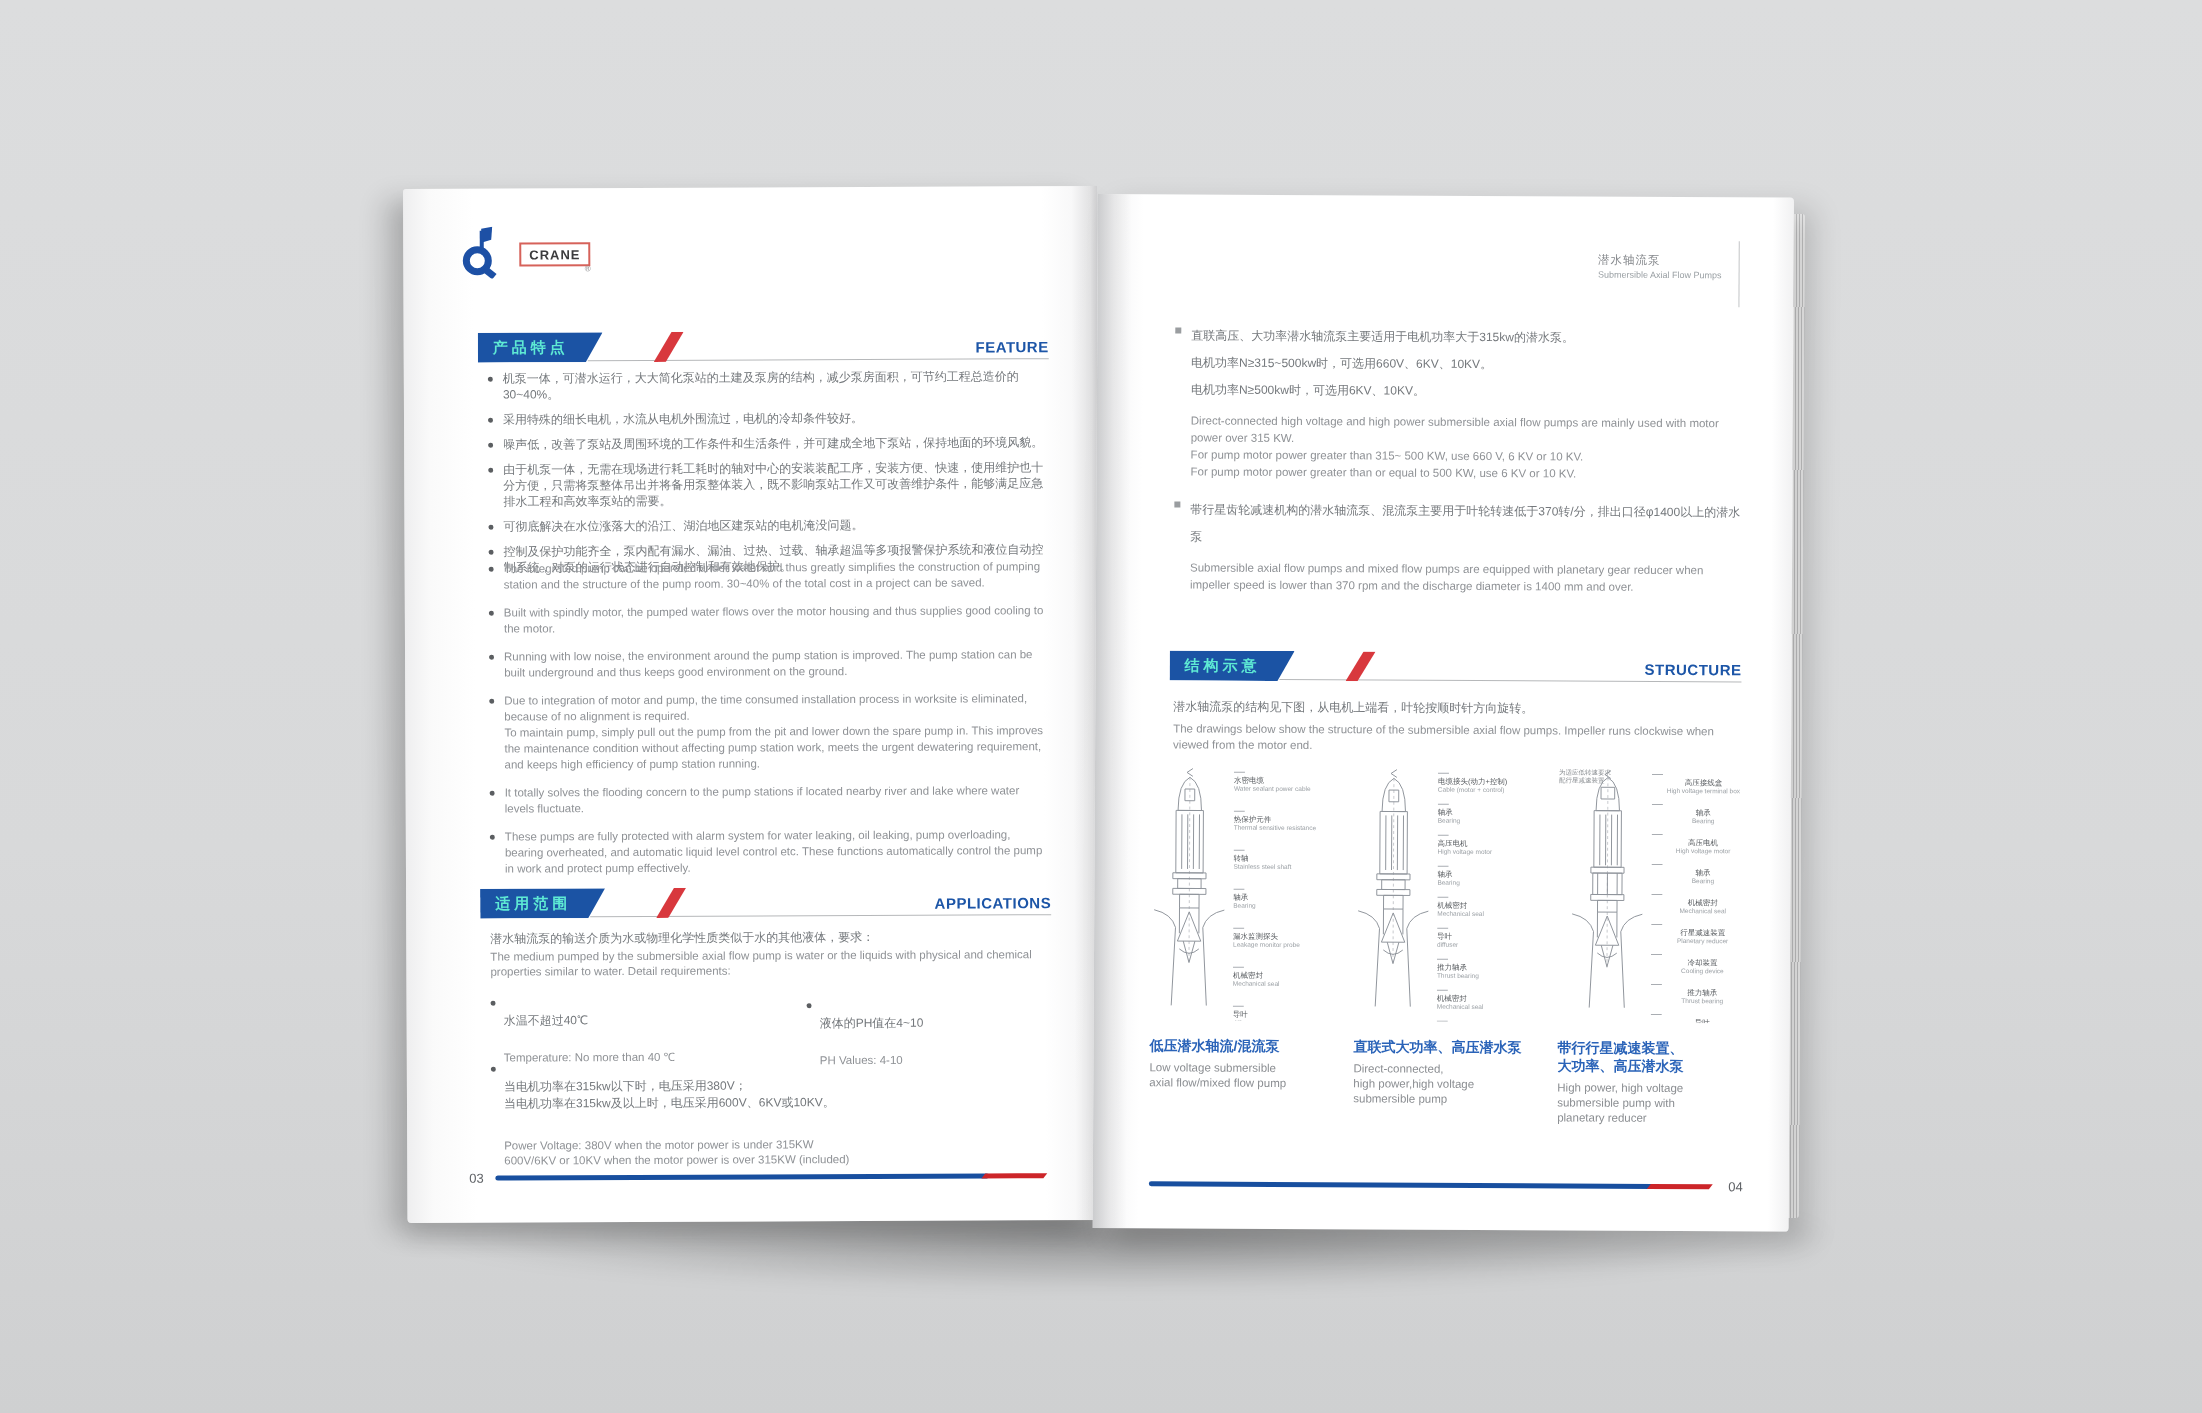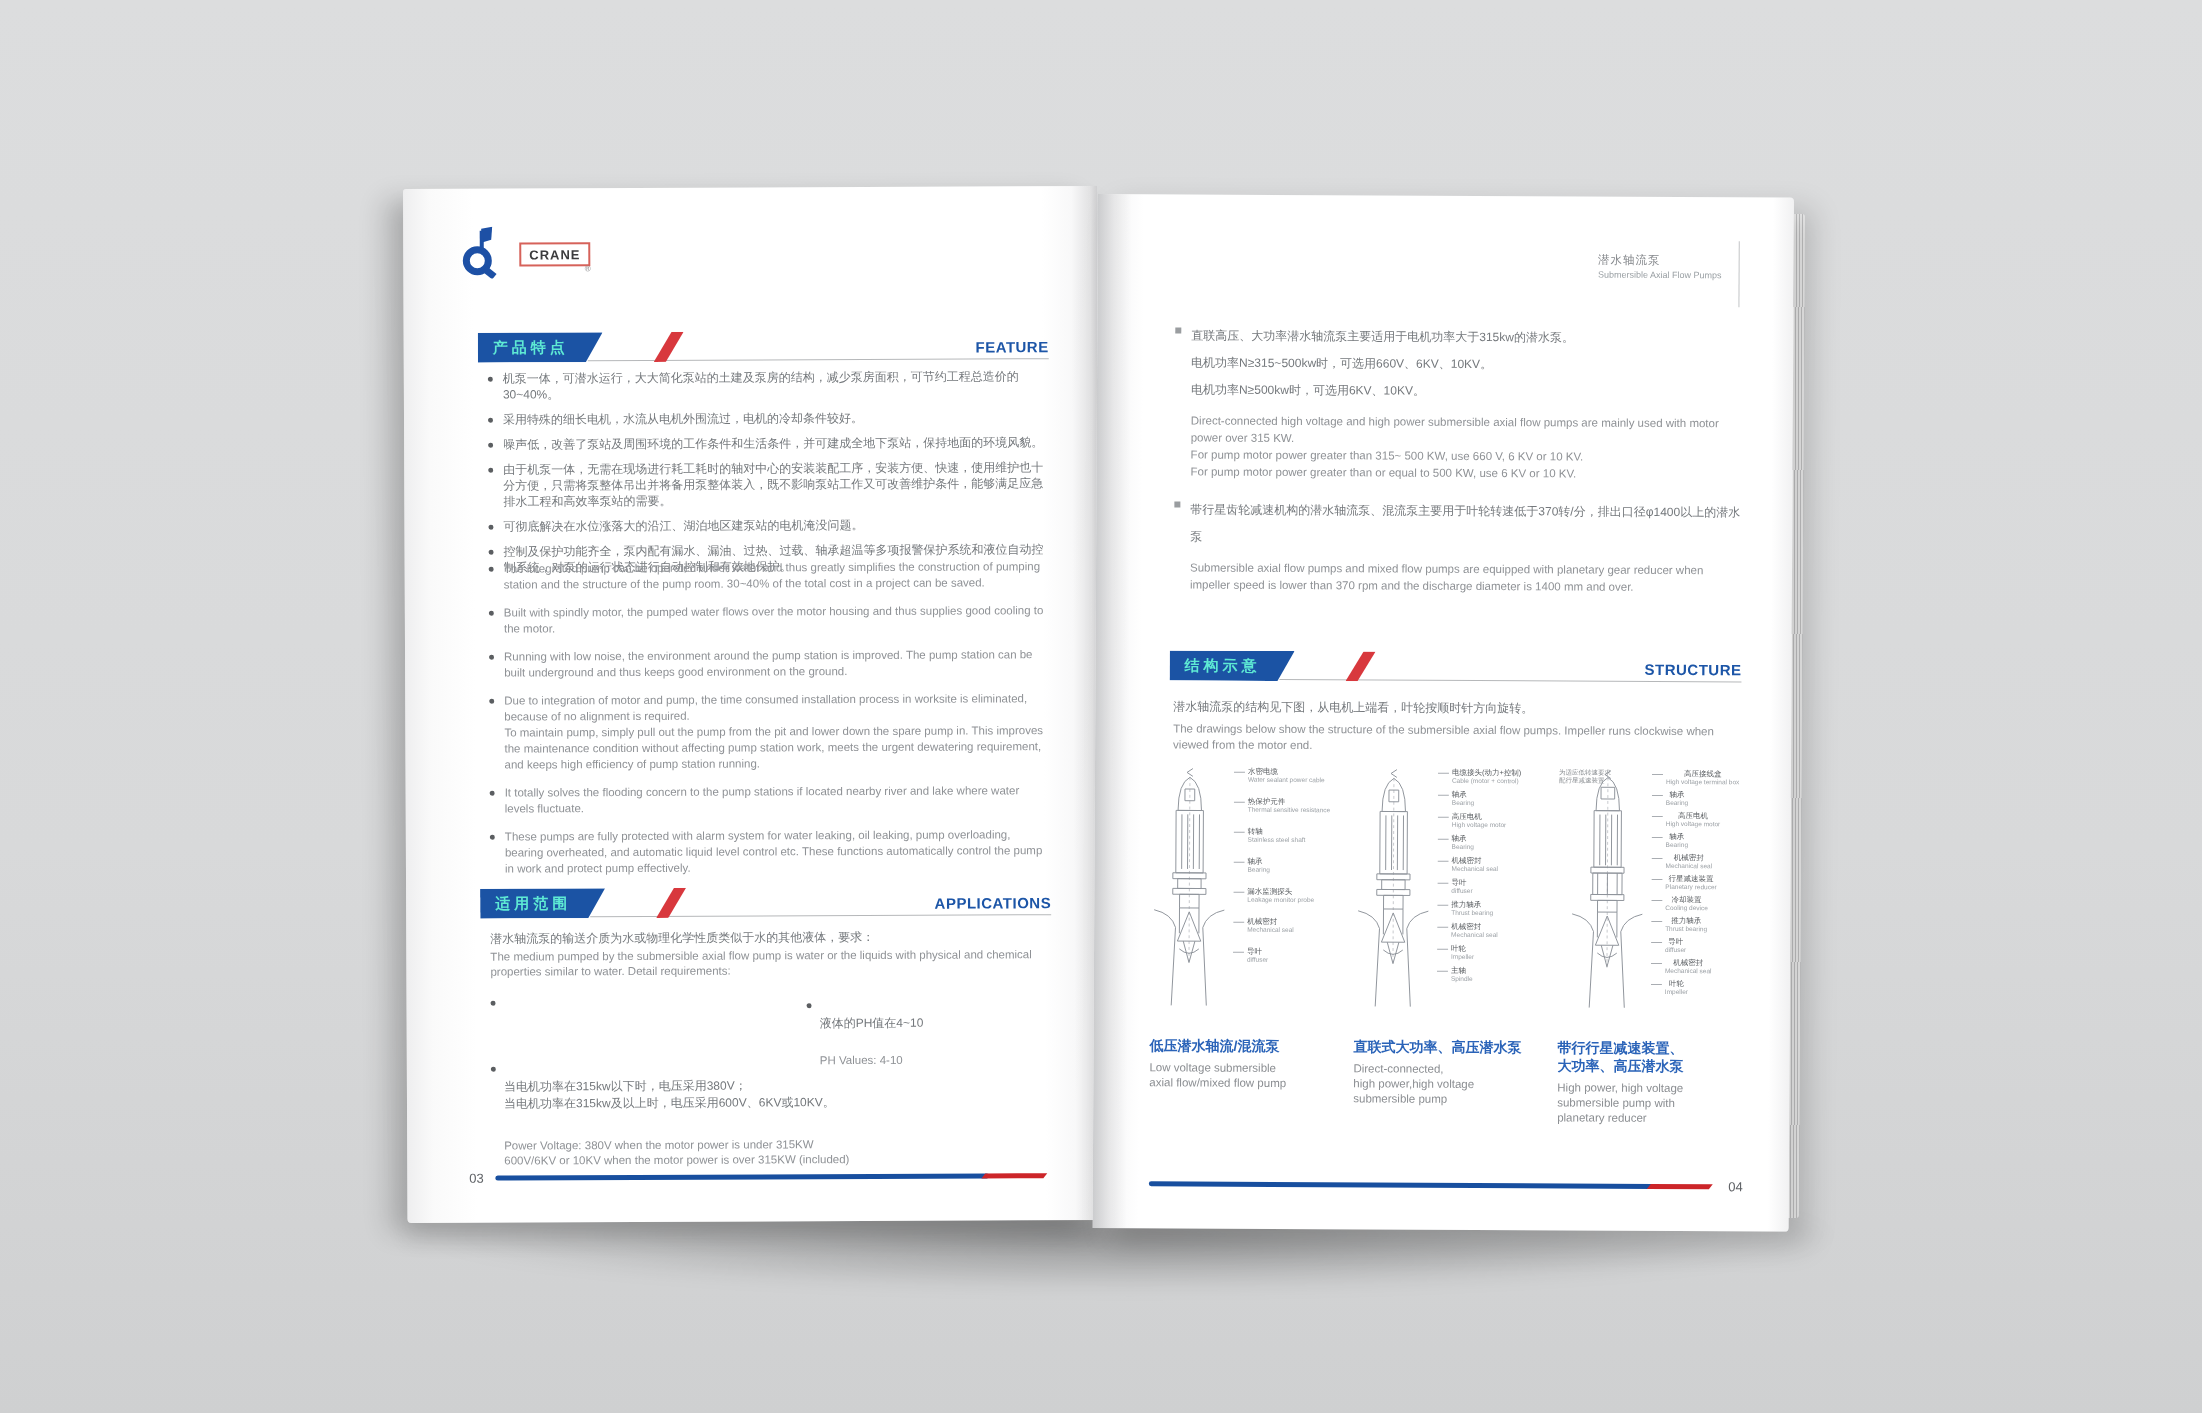--- a/index.html
+++ b/index.html
@@ -109,21 +109,21 @@
   .struct-desc{position:absolute;}
   .struct-desc .zh{margin:0 0 6px 0;font-size:12px;color:#74787c;line-height:16px;}
   .struct-desc .en{margin:0;font-size:11.5px;color:#8f9296;line-height:16px;}
 
   
   .diagrams{position:absolute;left:56px;right:34px;top:568px;display:flex;gap:8px;}
   .diagram{position:relative;width:196px;}
   .diagram-body{display:flex;gap:5px;height:258px;overflow:hidden;}
   .diagram-body svg{flex:0 0 auto;}
   .labels{flex:1;display:flex;flex-direction:column;padding-top:4px;overflow:hidden;}
-  .dlabel{display:flex;gap:3px;}
+  .dlabel{display:flex;gap:3px;flex-direction:column;}
   .dlabel .dash{flex:0 0 auto;width:11px;height:1px;background:#a9adb2;margin-top:5px;}
   .dlabel .zh{margin:0;font-size:7.5px;line-height:9px;color:#565a5e;}
   .dlabel .en{margin:0;font-size:6.5px;line-height:8px;color:#9ba0a5;}
   .d1 .dlabel{margin-bottom:13px;}
   .d2 .dlabel{margin-bottom:5px;}
   .d3 .dlabel{margin-bottom:4px;text-align:center;}
   .diagram-note{position:absolute;top:4px;left:0;width:66px;font-size:6.5px;line-height:8px;color:#8a8e92;white-space:pre-line;z-index:2;}
   .caption{margin-top:16px;}
   .caption .zh{margin:0;font-size:14px;font-weight:bold;color:#2a63b8;line-height:18px;white-space:pre-line;}
   .caption .en{margin:6px 0 0 0;font-size:11.5px;color:#8b8e92;line-height:15px;white-space:pre-line;}
@@ -221,20 +221,24 @@
   </div>
 
   <div class="apps-intro" style="left:84px;right:54px;top:742px;">
     <p class="zh">潜水轴流泵的输送介质为水或物理化学性质类似于水的其他液体，要求：</p>
     <p class="en">The medium pumped by the submersible axial flow pump is water or the liquids with physical and chemical properties similar to water. Detail requirements:</p>
   </div>
 
   <div class="apps-cols" style="left:84px;top:806px;width:280px;">
     <div class="apps-item">
       <span class="b-dot"></span>
+      <div class="txt">
+        <p class="zh">水温不超过40℃</p>
+        <p class="en">Temperature: No more than 40 ℃</p>
+      </div>
     </div>
   </div>
 
   <div class="apps-cols" style="left:400px;top:810px;width:240px;">
     <div class="apps-item">
       <span class="b-dot"></span>
       <div class="txt">
         <p class="zh">液体的PH值在4~10</p>
         <p class="en">PH Values: 4-10</p>
       </div>

